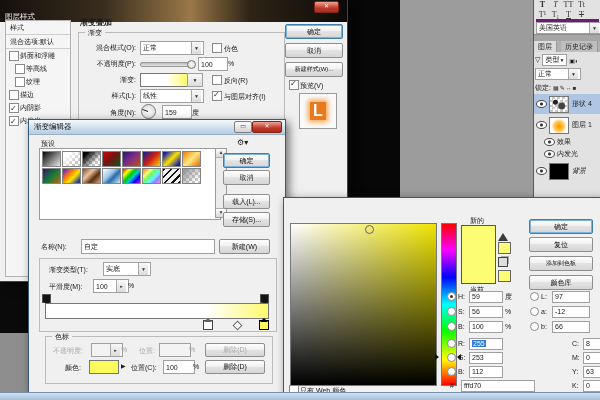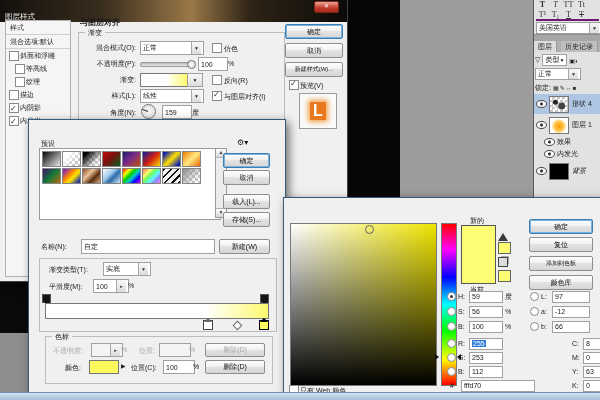--- a/index.html
+++ b/index.html
@@ -111,21 +111,21 @@
 <div id="screen">
 
   <div class="abs blk1"></div>
   <div class="abs blk2"></div>
   <div class="abs gry2"></div>
 
   <div id="rp">
     <div class="abs" style="left:2px;top:0;width:63px;height:10px">
       <span class="chbtn" style="font-weight:bold">T</span><span class="chbtn" style="font-style:italic">T</span><span class="chbtn">TT</span><span class="chbtn">Tt</span>
     </div>
-    <div class="abs" style="left:2px;top:10px;width:63px;height:9px;border-bottom:2px solid #701a75">
+    <div class="abs" style="left:2px;top:10px;width:63px;height:9px;border-bottom:4px solid #701a75">
       <span class="chbtn">T¹</span><span class="chbtn">T₁</span><span class="chbtn" style="text-decoration:underline">T</span><span class="chbtn" style="text-decoration:line-through">Ŧ</span>
     </div>
     <div class="field" style="left:2px;top:22px;width:60px;height:10px">
       <span>美国英语</span>
       <span class="arrowbox">▼</span>
     </div>
     <div class="abs" style="left:0;top:34px;width:67px;height:7px;background:#a6a6a6;border-top:1px solid #8e8e8e"></div>
     <div class="abs" style="left:0;top:41px;width:67px;height:11px;background:#b0b0b0">
       <span class="ptab active" style="left:0">图层</span>
       <span class="ptab" style="left:27px">历史记录</span>
@@ -185,21 +185,21 @@
       <div class="sbitem plain">样式</div>
       <div class="sbitem plain">混合选项:默认</div>
       <div class="sbitem"><span class="cb"></span><span>斜面和浮雕</span></div>
       <div class="sbitem ind"><span class="cb"></span><span>等高线</span></div>
       <div class="sbitem ind"><span class="cb"></span><span>纹理</span></div>
       <div class="sbitem"><span class="cb"></span><span>描边</span></div>
       <div class="sbitem"><span class="cb on"></span><span>内阴影</span></div>
       <div class="sbitem"><span class="cb on"></span><span>内发光</span></div>
     </div>
 
-    <div class="lbl" style="left:80px;top:17px;font-size:8px;font-weight:bold">与图层对齐</div>
+    <div class="lbl" style="left:80px;top:17px;font-size:8px;font-weight:bold">渐变叠加</div>
     <div class="group" style="left:78px;top:32px;width:205px;height:96px">
       <span class="legend">渐变</span>
     </div>
 
     <div class="lbl r" style="left:80px;top:43px;width:56px">混合模式(O):</div>
     <div class="field" style="left:140px;top:41px;width:58px;height:12px">
       <span>正常</span>
       <span class="arrowbox">▼</span>
     </div>
     <span class="cb" style="left:212px;top:43px"></span>
@@ -239,20 +239,25 @@
     <div class="btn" style="left:285px;top:43px;width:56px;height:13px">取消</div>
     <div class="btn tiny" style="left:285px;top:62px;width:56px;height:13px">新建样式(W)...</div>
     <span class="cb on" style="left:289px;top:80px"></span>
     <div class="lbl" style="left:300px;top:81px">预览(V)</div>
     <div class="previewbox">
       <span class="previewL">L</span>
     </div>
   </div>
 
   <div id="ge" class="dlg">
+    <div class="aerobar">
+      <span>渐变编辑器</span>
+      <span class="winbtn" style="right:33px;width:16px">▭</span>
+      <span class="winbtn close" style="right:3px;width:28px">✕</span>
+    </div>
     <div class="lbl" style="left:12px;top:19px">预设</div>
     <div class="lbl" style="left:208px;top:18px;font-size:8px">⚙▾</div>
     <div class="presets">
       <span class="preset" style="background:linear-gradient(135deg,#050505,#e8e8e8)"></span>
       <span class="preset" style="background:linear-gradient(135deg,#ffffff 20%,rgba(255,255,255,0) 75%),repeating-conic-gradient(#c4c4c4 0% 25%,#fff 0% 50%);background-size:100% 100%,6px 6px"></span>
       <span class="preset" style="background:linear-gradient(135deg,#000 15%,rgba(0,0,0,0) 75%),repeating-conic-gradient(#c4c4c4 0% 25%,#fff 0% 50%);background-size:100% 100%,6px 6px"></span>
       <span class="preset" style="background:linear-gradient(135deg,#c40a0a,#7a1010 45%,#0a5a1a)"></span>
       <span class="preset" style="background:linear-gradient(135deg,#1a1a6e,#7a2a8a 45%,#c05010)"></span>
       <span class="preset" style="background:linear-gradient(135deg,#0a1aa0,#d02010 50%,#f8d800)"></span>
       <span class="preset" style="background:linear-gradient(135deg,#1020b0 10%,#ffe200 50%,#1020b0 90%)"></span>

